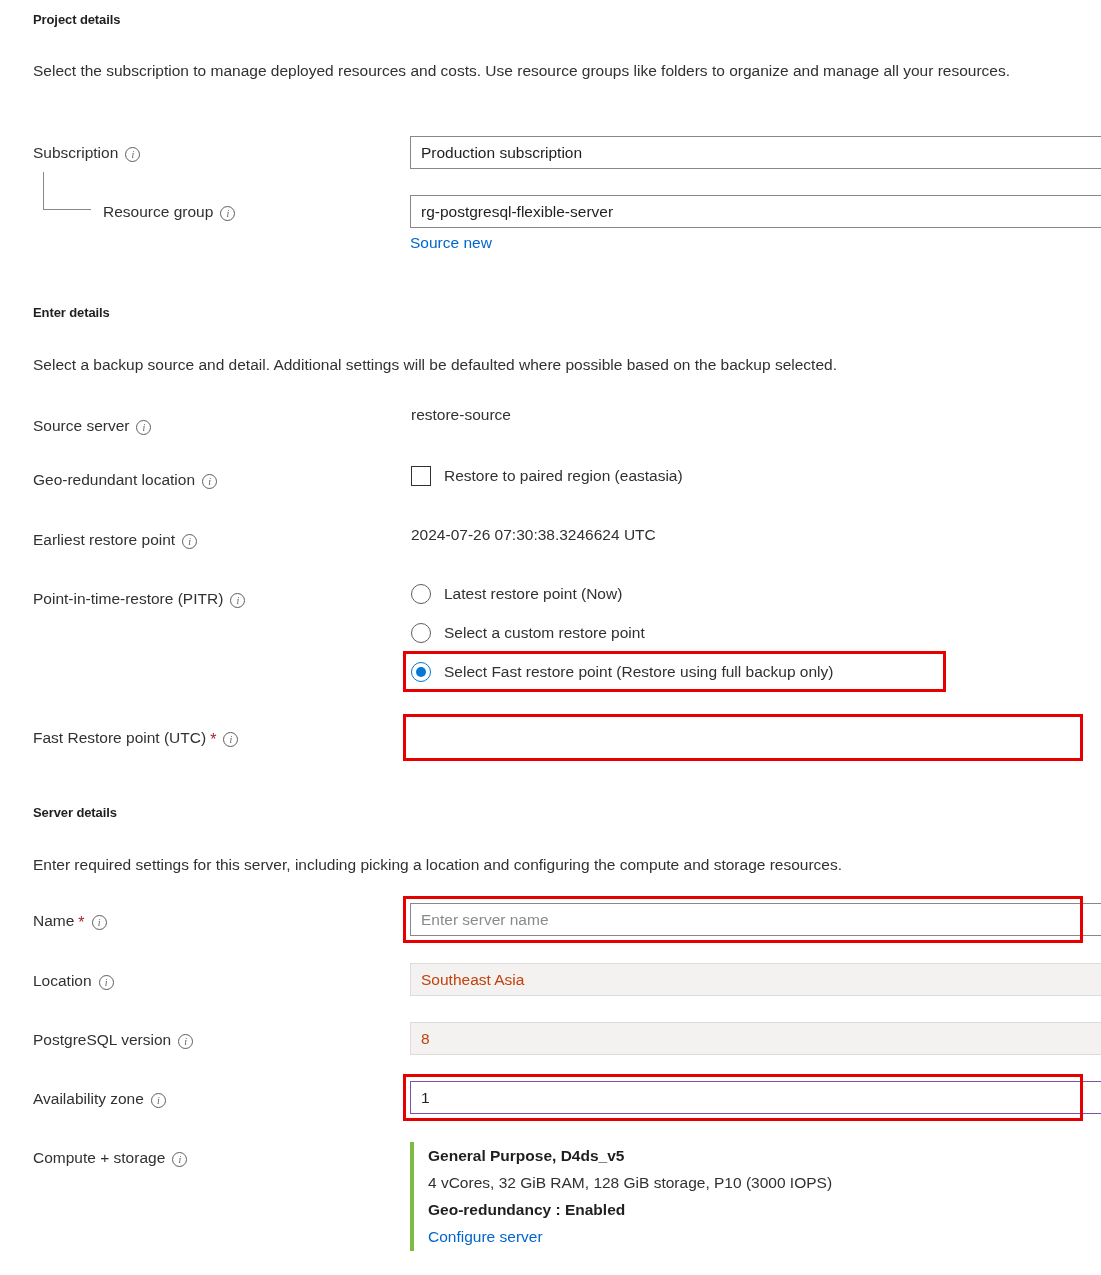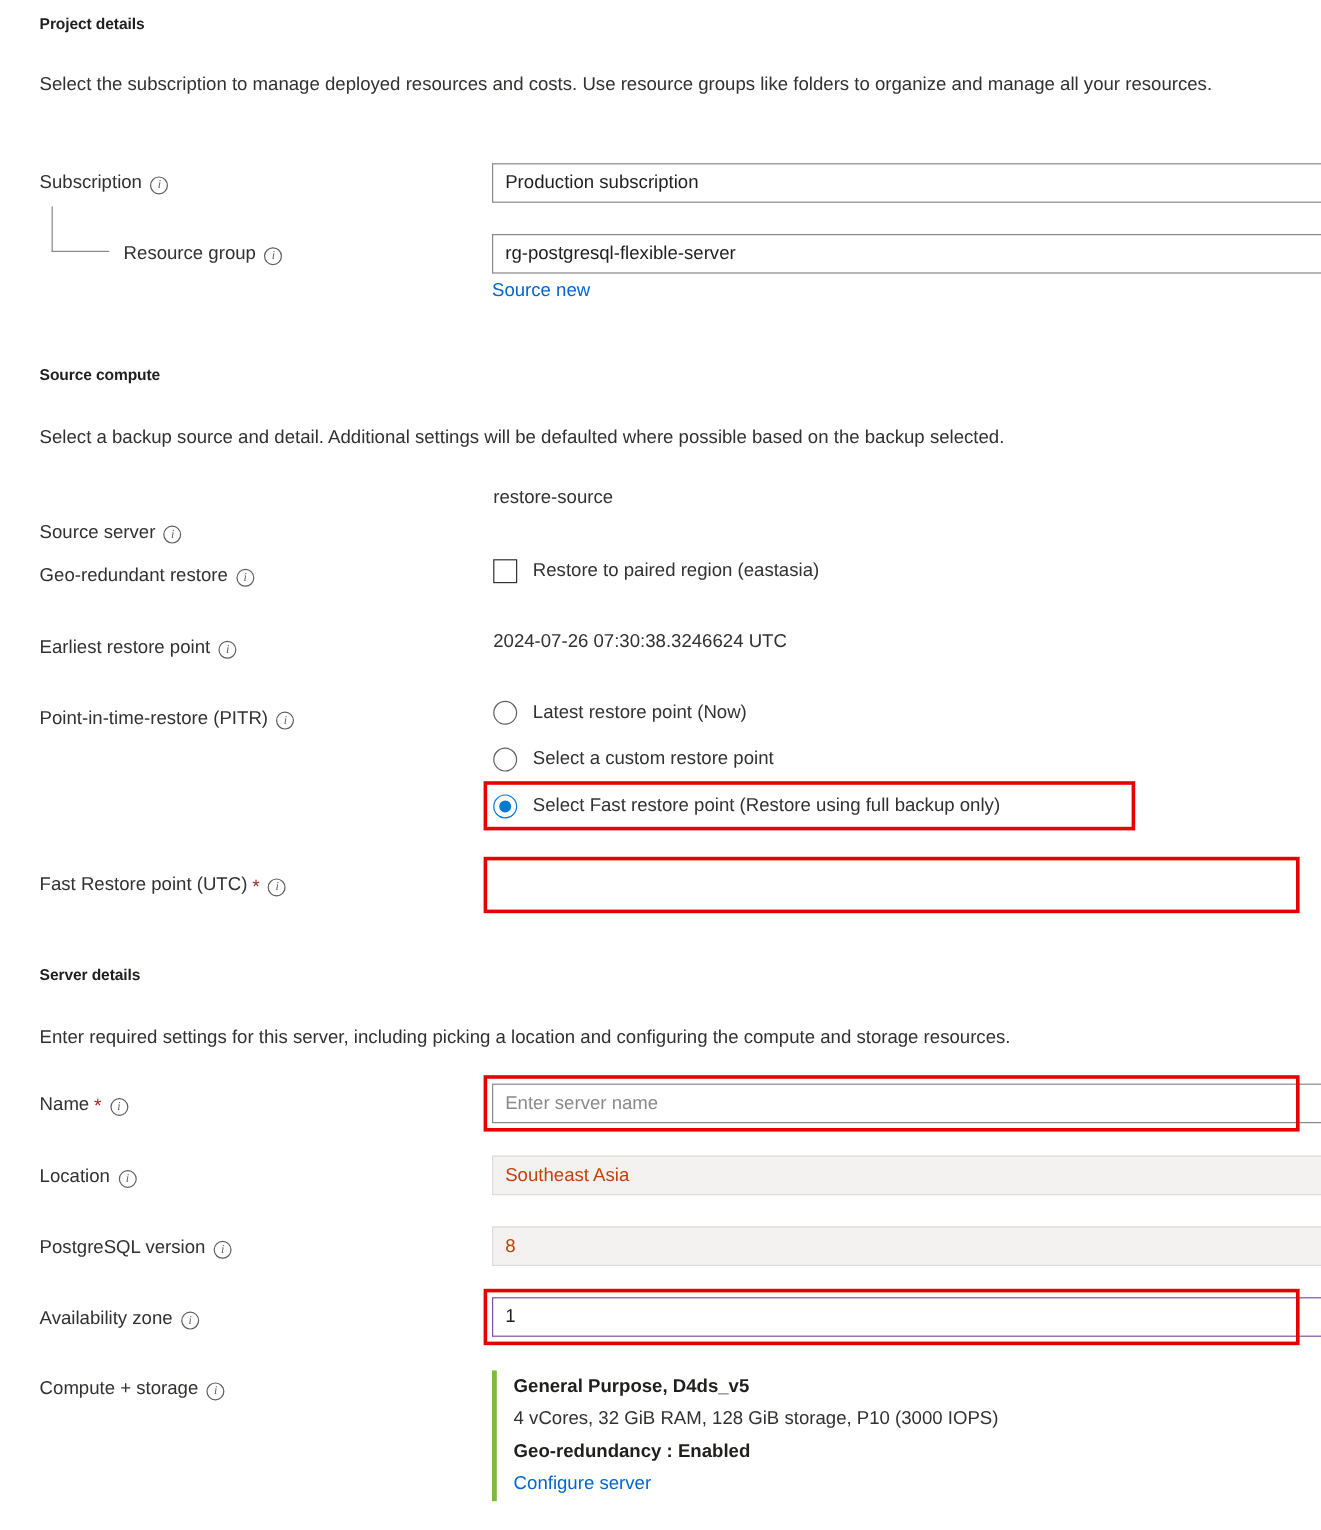--- a/index.html
+++ b/index.html
@@ -270,32 +270,32 @@
   <div class="row-label indented" style="top:202px;">
     <span>Resource group</span>
     <span class="info-icon"></span>
   </div>
   <div class="field" style="top:195px;">
     <span class="value">rg-postgresql-flexible-server</span>
     <span class="chevron"></span>
   </div>
   <div class="link" style="top:234px;">Source new</div>
 
-  <div class="section-title" style="top:305px;">Source compute</div>
+  <div class="section-title" style="top:305px;">Enter details</div>
 
   <div class="section-desc" style="top:352px; width:1045px;">Select a backup source and detail. Additional settings will be defaulted where possible based on the backup selected.</div>
 
-  <div class="row-label" style="top:434px;">
+  <div class="row-label" style="top:416px;">
     <span>Source server</span>
     <span class="info-icon"></span>
   </div>
   <div class="static-value" style="top:406px;">restore-source</div>
 
   <div class="row-label" style="top:470px;">
-    <span>Geo-redundant restore</span>
+    <span>Geo-redundant location</span>
     <span class="info-icon"></span>
   </div>
   <div class="checkbox-row" style="top:466px;">
     <span class="checkbox-box"></span>
     <span class="checkbox-label">Restore to paired region (eastasia)</span>
   </div>
 
   <div class="row-label" style="top:530px;">
     <span>Earliest restore point</span>
     <span class="info-icon"></span>

